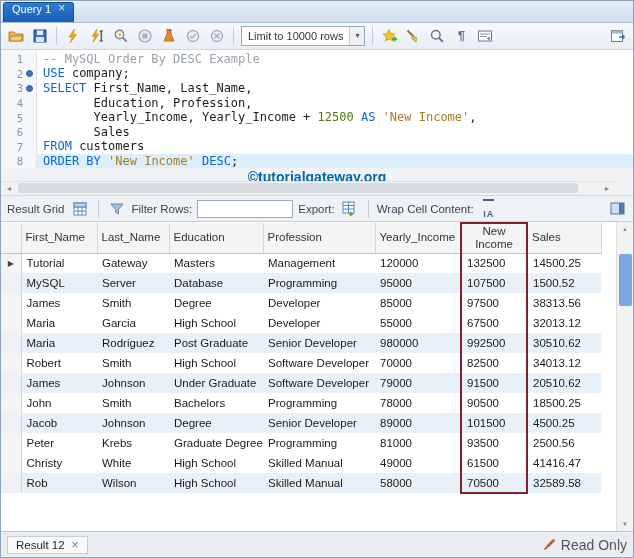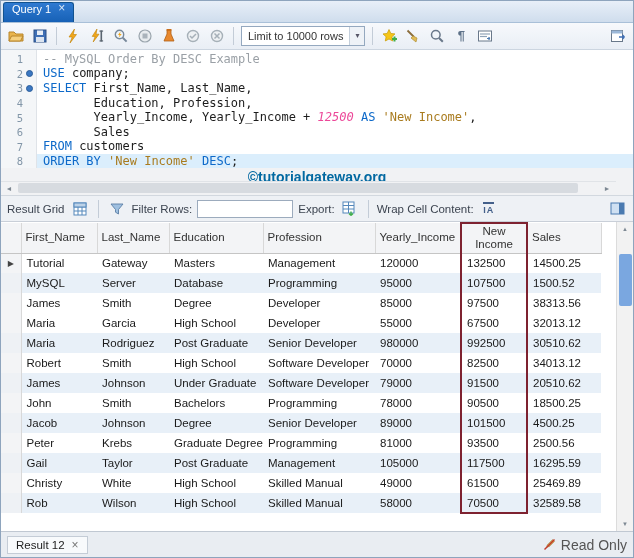--- a/index.html
+++ b/index.html
@@ -49,40 +49,40 @@
   .ln .n { font-family: "DejaVu Sans Mono", monospace; font-size: 10.5px; color: #8296a8; }
   .ln .dot { width: 7px; height: 7px; border-radius: 50%; }
   .ln .dot.on { background: #3a77c2; border: 1px solid #2b5d9a; }
   .code { flex: 1; padding-top: 2px; font-family: "DejaVu Sans Mono", monospace; font-size: 12px; }
   .cl { height: 14.6px; line-height: 14.6px; white-space: pre; padding-left: 6px; }
   .cl.cur { background: #dbeefc; }
   .tk-kw  { color: #0d69c9; }
   .tk-pl  { color: #1c1c1c; }
   .tk-com { color: #9aa0a6; }
   .tk-str { color: #a97b1e; margin-top: 17px; }
-  .tk-num { color: #ec4899; font-style: italic; }
+  .tk-num { color: #4d7c0f; }
 
   
   .hstrip { height: 28px; background: #f1f2f4; border-bottom: 1px solid #d2d8df; position: relative; }
   .hbar { position: absolute; left: 0; right: 17px; bottom: 0; height: 14px; background: #f1f2f4; border-top: 1px solid #e0e3e7; }
   .harr { position: absolute; bottom: 1px; width: 16px; height: 12px; font-size: 7px; color: #7d8893;
           display: flex; align-items: center; justify-content: center; cursor: pointer; }
   .harr.l { left: 0; } .harr.r { right: 18px; }
   .hthumb { position: absolute; bottom: 2px; left: 17px; width: 560px; height: 10px; background: #d7dbe0; border-radius: 2px; }
   .watermark { position: absolute; top: 1px; left: 0; right: 0; text-align: center;
                color: #0369a1; font-weight: bold; font-size: 14px; }
 
   
   .rtoolbar { height: 26px; background: #eef1f5; border-bottom: 1px solid #c9cfd8;
               display: flex; align-items: center; gap: 5px; padding: 0 6px; font-size: 11.5px; color: #3c4450; }
   .rtoolbar .lbl { white-space: nowrap; }
   .rbtn { width: 20px; height: 20px; display:flex; align-items:center; justify-content:center; cursor: pointer; border-radius:2px; }
   .filterbox { width: 96px; height: 18px; border: 1px solid #9cabbd; background: #fff; font-size: 11px; padding: 0 4px;
                font-family: "Liberation Sans", sans-serif; }
-  .wrapicon { font-size: 9px; font-weight: bold; color: #44608a; border-top: 2px solid #44608a; padding-top: 1px; letter-spacing: 1px; }
+  .wrapicon { font-size: 9px; font-weight: bold; color: #44608a; border-top: 2px solid #44608a; padding-top: 8px; letter-spacing: 1px; }
 
   
   .gridwrap { height: 310px; background: #fff; position: relative; overflow: hidden; }
   table.grid { border-collapse: collapse; table-layout: fixed; width: 600px; font-size: 11.5px; }
   table.grid th {
     height: 30px; background: #f3f4f6; font-weight: normal; color: #333; text-align: left;
     border-right: 1px solid #d8d8d8; border-bottom: 1px solid #c5c5c5; padding: 0 4px; line-height: 13px;
     cursor: default;
   }
   table.grid th.gut, table.grid td.gut { background: #f3f4f6; border-right: 1px solid #d8d8d8; padding: 0; text-align: center; }
@@ -476,39 +476,29 @@
           <tr>
             <td class="gut"></td>
             <td>Peter</td>
             <td>Krebs</td>
             <td>Graduate Degree</td>
             <td>Programming</td>
             <td>81000</td>
             <td class="hl">93500</td>
             <td>2500.56</td>
           </tr>
-          <tr class="alt">
-            <td class="gut"></td>
-            <td>Gail</td>
-            <td>Taylor</td>
-            <td>Post Graduate</td>
-            <td>Management</td>
-            <td>105000</td>
-            <td class="hl">117500</td>
-            <td>16295.59</td>
-          </tr>
           <tr>
             <td class="gut"></td>
             <td>Christy</td>
             <td>White</td>
             <td>High School</td>
             <td>Skilled Manual</td>
             <td>49000</td>
             <td class="hl">61500</td>
-            <td>25469.89</td>
+            <td>41416.47</td>
           </tr>
           <tr class="alt">
             <td class="gut"></td>
             <td>Rob</td>
             <td>Wilson</td>
             <td>High School</td>
             <td>Skilled Manual</td>
             <td>58000</td>
             <td class="hl hl-bot">70500</td>
             <td>32589.58</td>

